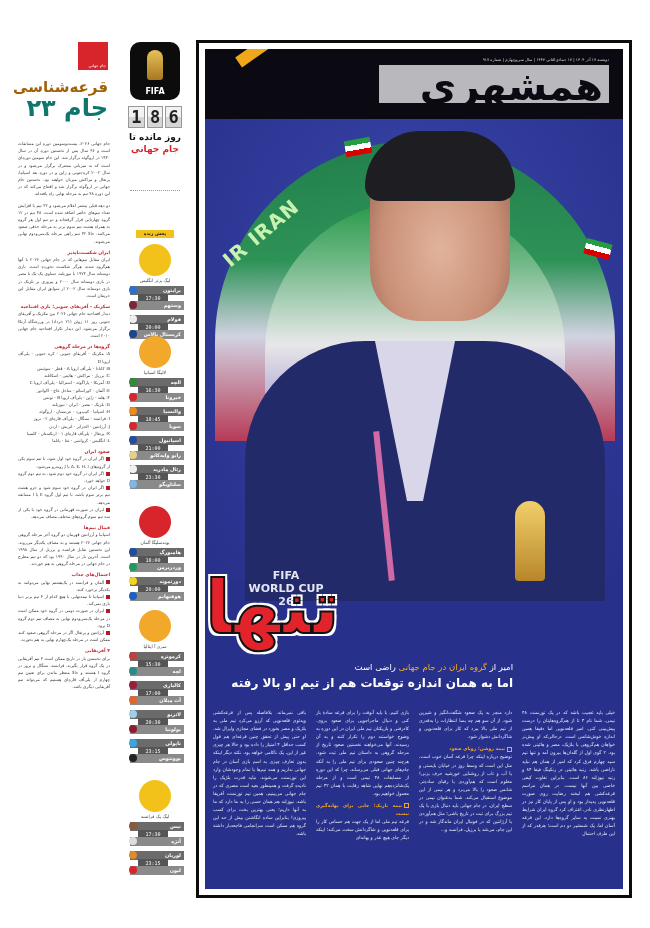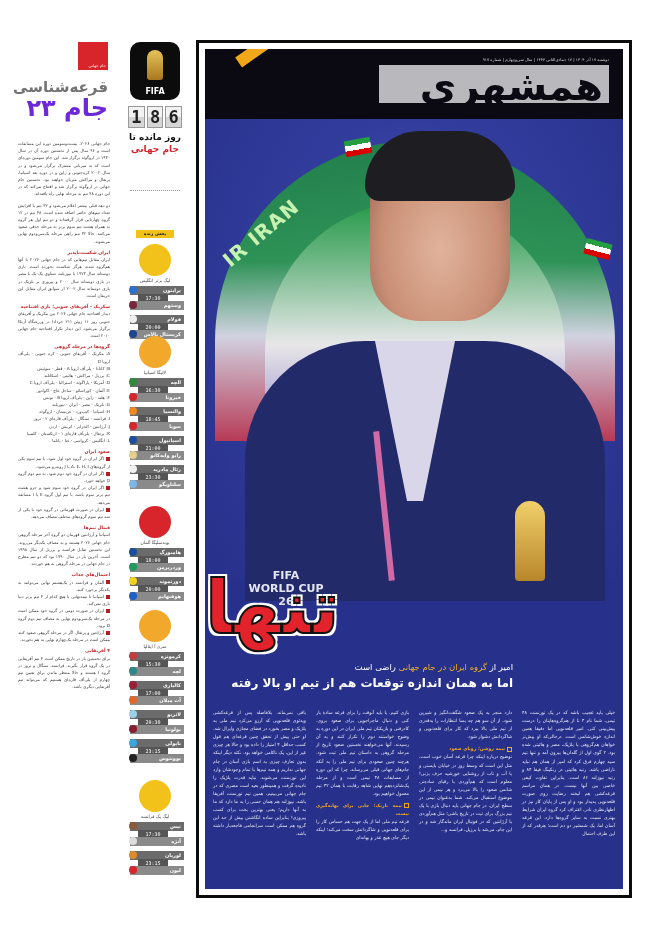--- a/index.html
+++ b/index.html
@@ -3,22 +3,22 @@
 <meta charset="utf-8">
 <style>
   * { box-sizing: border-box; margin: 0; padding: 0; }
   html, body { width: 650px; height: 928px; background: #ffffff; overflow: hidden; }
   body { position: relative; font-family: "DejaVu Sans", sans-serif; direction: rtl; }
 
   
   .left-col { position: absolute; left: 18px; top: 38px; width: 92px; height: 860px; }
   .section-tag { position: absolute; left: 60px; top: 4px; width: 30px; height: 28px; background: #d8252b; }
   .section-tag span { position: absolute; bottom: 2px; right: 2px; font-size: 4px; color: #fff; }
-  .left-title1 { position: absolute; right: 2px; top: 40px; font-size: 15px; font-weight: bold; color: #737373; }
-  .left-title2 { position: absolute; right: 2px; top: 58px; font-size: 24px; font-weight: bold; color: #6d28d9; line-height: 1; }
+  .left-title1 { position: absolute; right: 2px; top: 40px; font-size: 15px; font-weight: bold; color: #a16207; }
+  .left-title2 { position: absolute; right: 2px; top: 58px; font-size: 24px; font-weight: bold; color: #0f766e; line-height: 1; }
   .left-body { position: absolute; right: 0; top: 102px; width: 92px; font-size: 4.2px; line-height: 7.2px; color: #333; text-align: justify; }
   .left-body p { margin-bottom: 4px; }
   .left-body .sub { color: #c0262b; font-weight: bold; font-size: 4.6px; }
   .left-body .sq { display: inline-block; width: 4px; height: 4px; background: #b01e25; margin-left: 2px; vertical-align: middle; }
 
   
   .sched { position: absolute; left: 126px; top: 38px; width: 58px; height: 868px; }
   .fifa-logo { position: absolute; left: 4px; top: 4px; width: 50px; height: 58px; background: #0c0c0c; border-radius: 10px 10px 10px 10px; }
   .fifa-logo .cup { position: absolute; left: 17px; top: 8px; width: 16px; height: 30px; background: linear-gradient(#e7c25a, #a8781e); border-radius: 8px 8px 3px 3px; }
   .fifa-logo .fifa-txt { position: absolute; left: 0; width: 50px; bottom: 4px; text-align: center; color: #fff; font-size: 8px; font-weight: bold; direction: ltr; }

